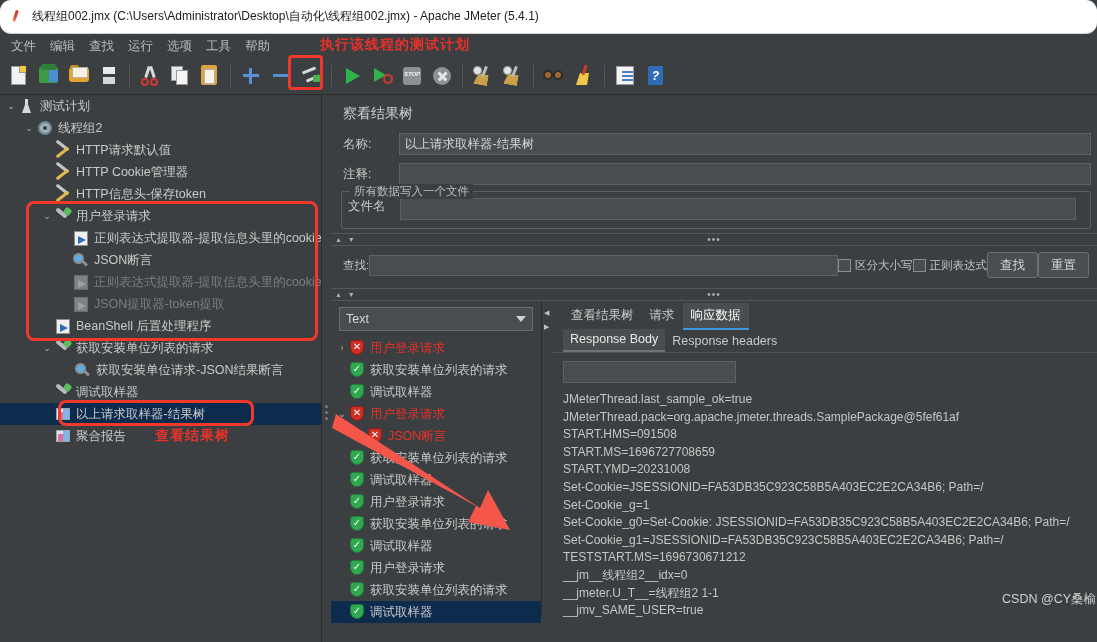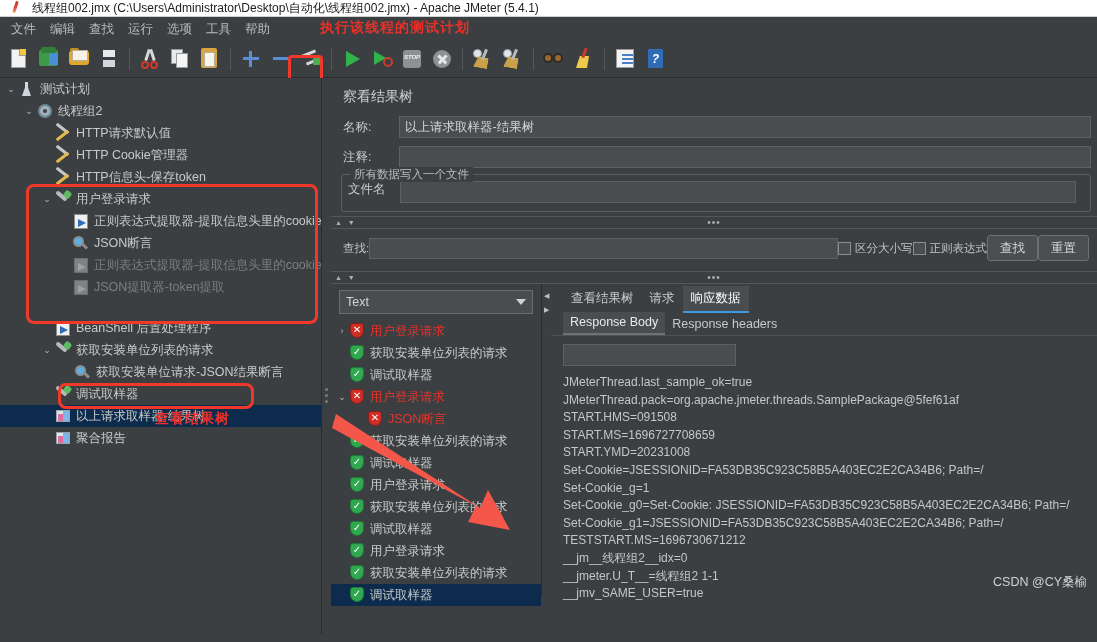--- a/index.html
+++ b/index.html
@@ -6,22 +6,22 @@
   html, body {
     width: 1097px; height: 642px;
     overflow: hidden;
     font-family: "Liberation Sans", "DejaVu Sans", sans-serif;
     background: #3c3f41;
   }
   #app { position: relative; width: 1097px; height: 642px; background: #3c3f41; }
 
   
   .titlebar {
-    height: 17px; background: #ffffff; display: flex; align-items: center;
-    padding-left: 8px; border-bottom: 1px solid #d0d0d0;
+    height: 34px; background: #ffffff; display: flex; align-items: center;
+    padding-left: 8px; border-bottom: 1px solid #d0d0d0; border-radius: 11px;
   }
   .titlebar .tb-icon { width: 16px; height: 16px; margin-right: 8px; position: relative; }
   .titlebar .tb-icon .pen {
     position:absolute; left:6px; top:1px; width:3px; height:12px;
     background: linear-gradient(180deg,#c0392b 0%, #e04a3a 60%, #f0b27a 100%);
     transform: rotate(18deg); border-radius: 1px;
   }
   .titlebar .tb-title { font-size: 12px; color: #202020; white-space: nowrap; }
 
   
@@ -190,21 +190,21 @@
   .collapse-col .ar { position:absolute; left:2px; font-size:7px; color:#c0c0c0; }
   .tabs1 { display:flex; align-items:flex-end; height:28px; padding-left:12px; }
   .tab1 { font-size:12.5px; color:#c9c9c9; padding:4px 8px 5px 8px; position:relative; cursor:pointer; }
   .tab1.active { background:#4a4d4f; color:#ffffff; }
   .tab1.active:after { content:''; position:absolute; left:0; bottom:-1px; width:100%; height:2px; background:#3d9ae0; }
   .tabs2 { display:flex; align-items:flex-end; height:24px; padding-left:12px; border-bottom:1px solid #4f5254; }
   .tab2 { font-size:12.5px; color:#c9c9c9; padding:3px 7px 4px 7px; cursor:pointer; }
   .tab2.active { background:#4a4d4f; color:#e8e8e8; border-bottom:2px solid #6f7375; }
   .rb-input { margin:8px 10px 6px 12px; height:22px; background:#4a4d4f; border:1px solid #5e6163; }
   .resp-body { padding:2px 0 0 12px; font-size:12px; color:#c6c6c6; line-height:17.6px; white-space:nowrap; font-family:"Liberation Sans", sans-serif; }
-  .watermark { position:absolute; right:10px; bottom:6px; font-size:12.5px; color:#d0d0d0; }
+  .watermark { position:absolute; right:1px; bottom:6px; font-size:12.5px; color:#d0d0d0; }
 </style>
 </head>
 <body>
 
 <div id="app">
 
   <div class="titlebar">
     <span class="tb-icon">
         <span class="pen"></span>
       </span>
@@ -365,21 +365,21 @@
             </span>
             <span>正则表达式提取器-提取信息头里的cookie</span>
           </div>
           <div class="trow dis" style="padding-left: 58px;">
             <span class="twist"></span>
             <span class="ticon">
               <i class="i-post dim"></i>
             </span>
             <span>JSON提取器-token提取</span>
           </div>
-          <div class="trow" style="padding-left: 40px; margin-top: 19px;">
+          <div class="trow" style="padding-left: 40px;">
             <span class="twist"></span>
             <span class="ticon">
               <i class="i-post"></i>
             </span>
             <span>BeanShell 后置处理程序</span>
           </div>
           <div class="trow" style="padding-left: 40px;">
             <span class="twist">⌄</span>
             <span class="ticon"><span class="i-pipe"><i class="p"></i><i class="g"></i></span></span>
             <span>获取安装单位列表的请求</span>

